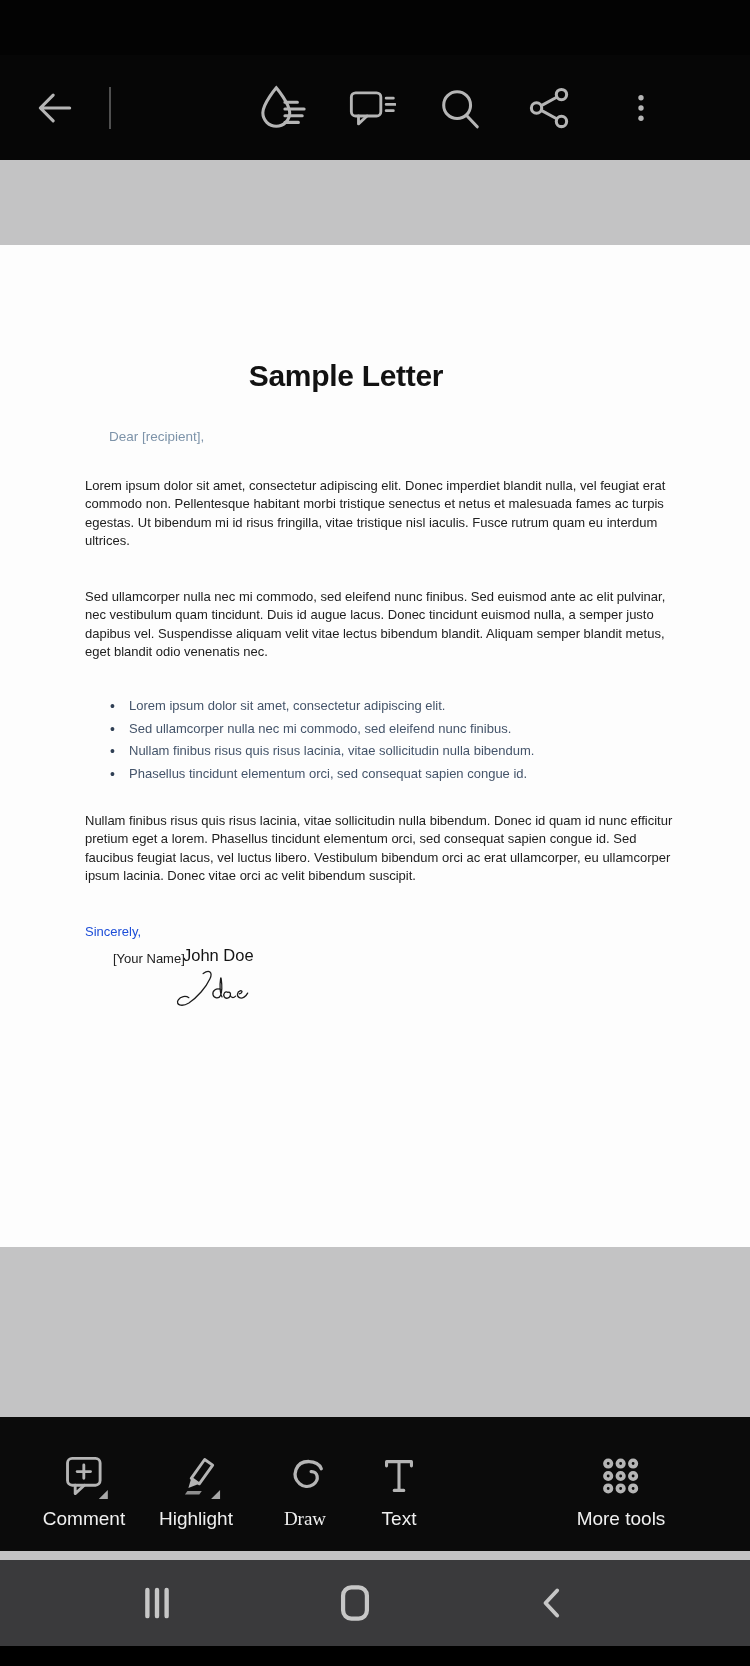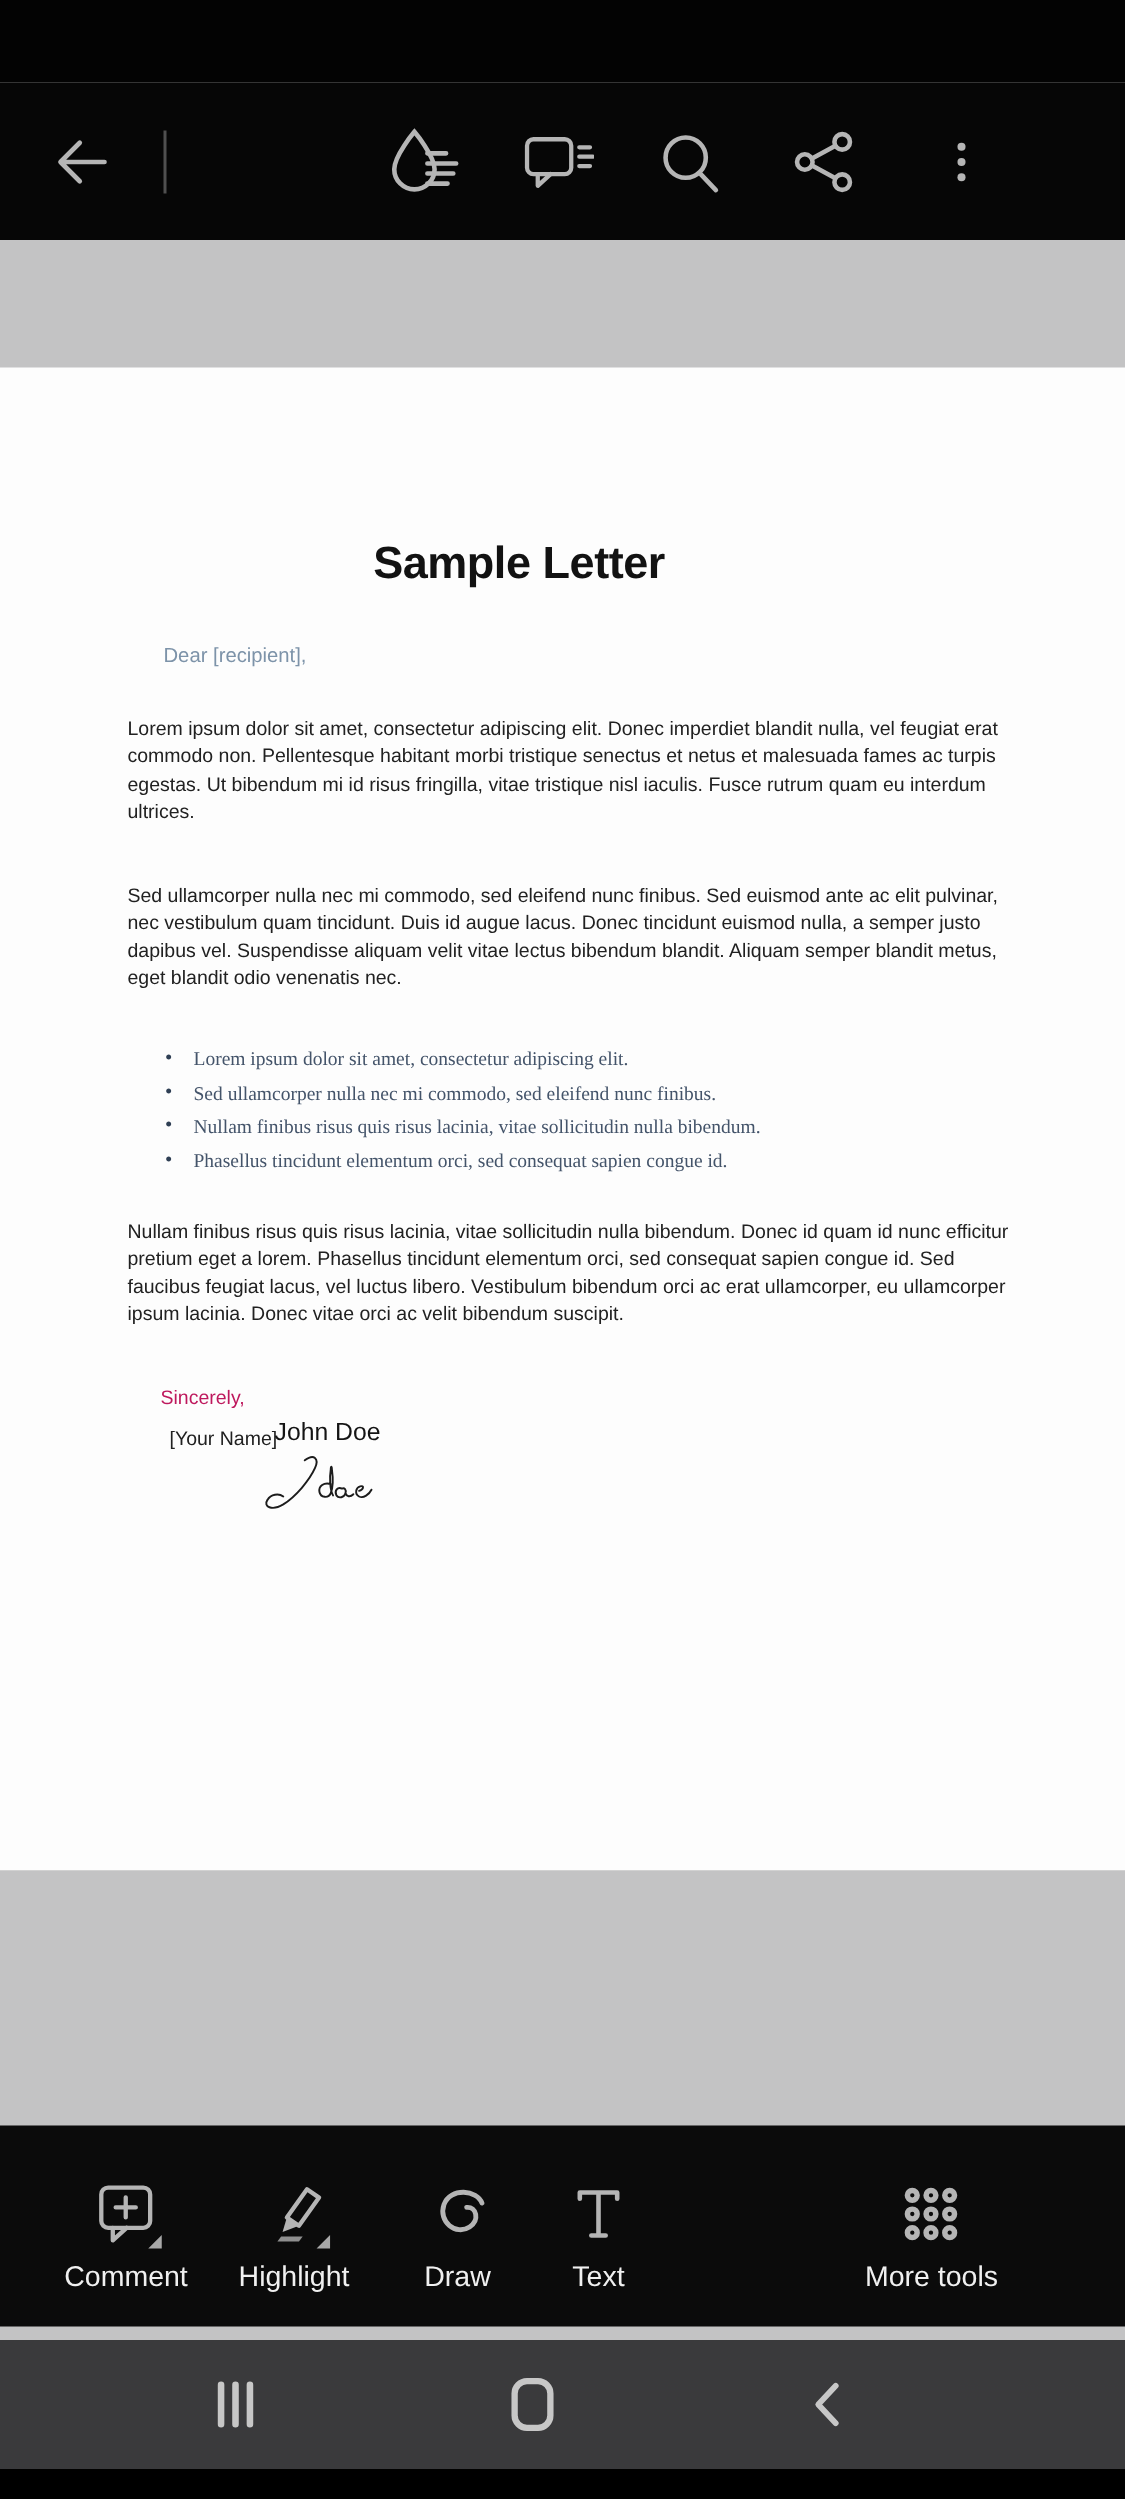--- a/index.html
+++ b/index.html
@@ -16,23 +16,23 @@
   
   .viewer-top-gutter { position:absolute; top:160px; left:0; width:750px; height:85px; background:#c3c3c4; }
   .page { position:absolute; top:245px; left:0; width:750px; height:1002px; background:#fdfdfd; color:#1f1f1f; }
   .doc-title { position:absolute; top:114px; left:0; width:692px; text-align:center; font-size:30px; font-weight:600; letter-spacing:-0.3px; color:#121212; }
   .salutation { position:absolute; top:184px; left:85px; width:585px; font-size:13.5px; color:#7d93a9;margin-left:24px; }
   .para { position:absolute; left:85px; width:590px; font-size:13px; line-height:18.3px; color:#212121; }
   .p1 { top:232px; }
   .p2 { top:343px; }
   .p3 { top:567px; }
   .bullets { position:absolute; top:452px; left:85px; width:585px; list-style:none; font-size:13px; color:#44546a; }
-  .bullets li { position:relative; padding-left:44px; line-height:18px; margin-bottom:4.5px;font-family:Liberation Serif, serif; }
+  .bullets li { position:relative; padding-left:44px; line-height:18px; margin-bottom:4.5px; }
   .bullets li::before { content:"•"; position:absolute; left:25px; top:0; color:#2f3f54; font-size:14px; }
-  .closing { position:absolute; top:679px; left:85px; font-size:13px; color:#be185d;margin-left:22px; }
+  .closing { position:absolute; top:679px; left:85px; font-size:13px; color:#1d4ed8; }
   .name-placeholder { position:absolute; top:706px; left:85px; font-size:13px; color:#212121;padding-left:28px; }
   .signed-name { position:absolute; top:701px; left:183px; font-size:16.5px; color:#141414; }
   .signature { position:absolute; top:722px; left:170px; }
 
   .viewer-bottom-gutter { position:absolute; top:1247px; left:0; width:750px; height:170px; background:#c3c3c4; }
 
   
   .bottom-toolbar { position:absolute; top:1417px; left:0; width:750px; height:134px; background:#0b0b0b; }
   .tool { position:absolute; top:34px; transform:translateX(-50%); display:flex; flex-direction:column; align-items:center; cursor:pointer; }
   .tool .icon-wrap { position:relative; width:50px; height:50px; display:flex; align-items:center; justify-content:center; color:#b5b5b5; }
@@ -141,21 +141,21 @@
         <svg width="46" height="46" viewBox="0 0 24 24" fill="none" stroke="currentColor" stroke-width="1.5" stroke-linecap="round" stroke-linejoin="round">
           <path d="M9.5 13.2 16.5 3.4l4.2 2.9-7 9.8Z"></path>
           <path d="M9.5 13.2 13.7 16.1 8 18.3Z" fill="currentColor" stroke="none"></path>
           <path d="M7.5 19.8h7.5l-1.3 1.8H6.2Z" fill="#8f8f8f" stroke="none"></path>
         </svg>
         <span class="corner"></span>
       </div>
       <span class="tool-label">Highlight</span>
     </div>
 
-    <div class="tool" style="left:305px;">
+    <div class="tool" style="left:305px;font-family:Liberation Serif, serif;">
       <div class="icon-wrap">
         <svg width="46" height="46" viewBox="0 0 24 24" fill="none" stroke="currentColor" stroke-width="1.7" stroke-linecap="round">
           <path d="M20.5 8.2C19 3.6 9.5 2.6 7.3 8.7C5.2 14.7 11.5 19.6 16.2 16.5C19.8 14.1 18.6 9.4 15.2 9.7"></path>
         </svg>
       </div>
       <span class="tool-label">Draw</span>
     </div>
 
     <div class="tool" style="left:399px;">
       <div class="icon-wrap">

